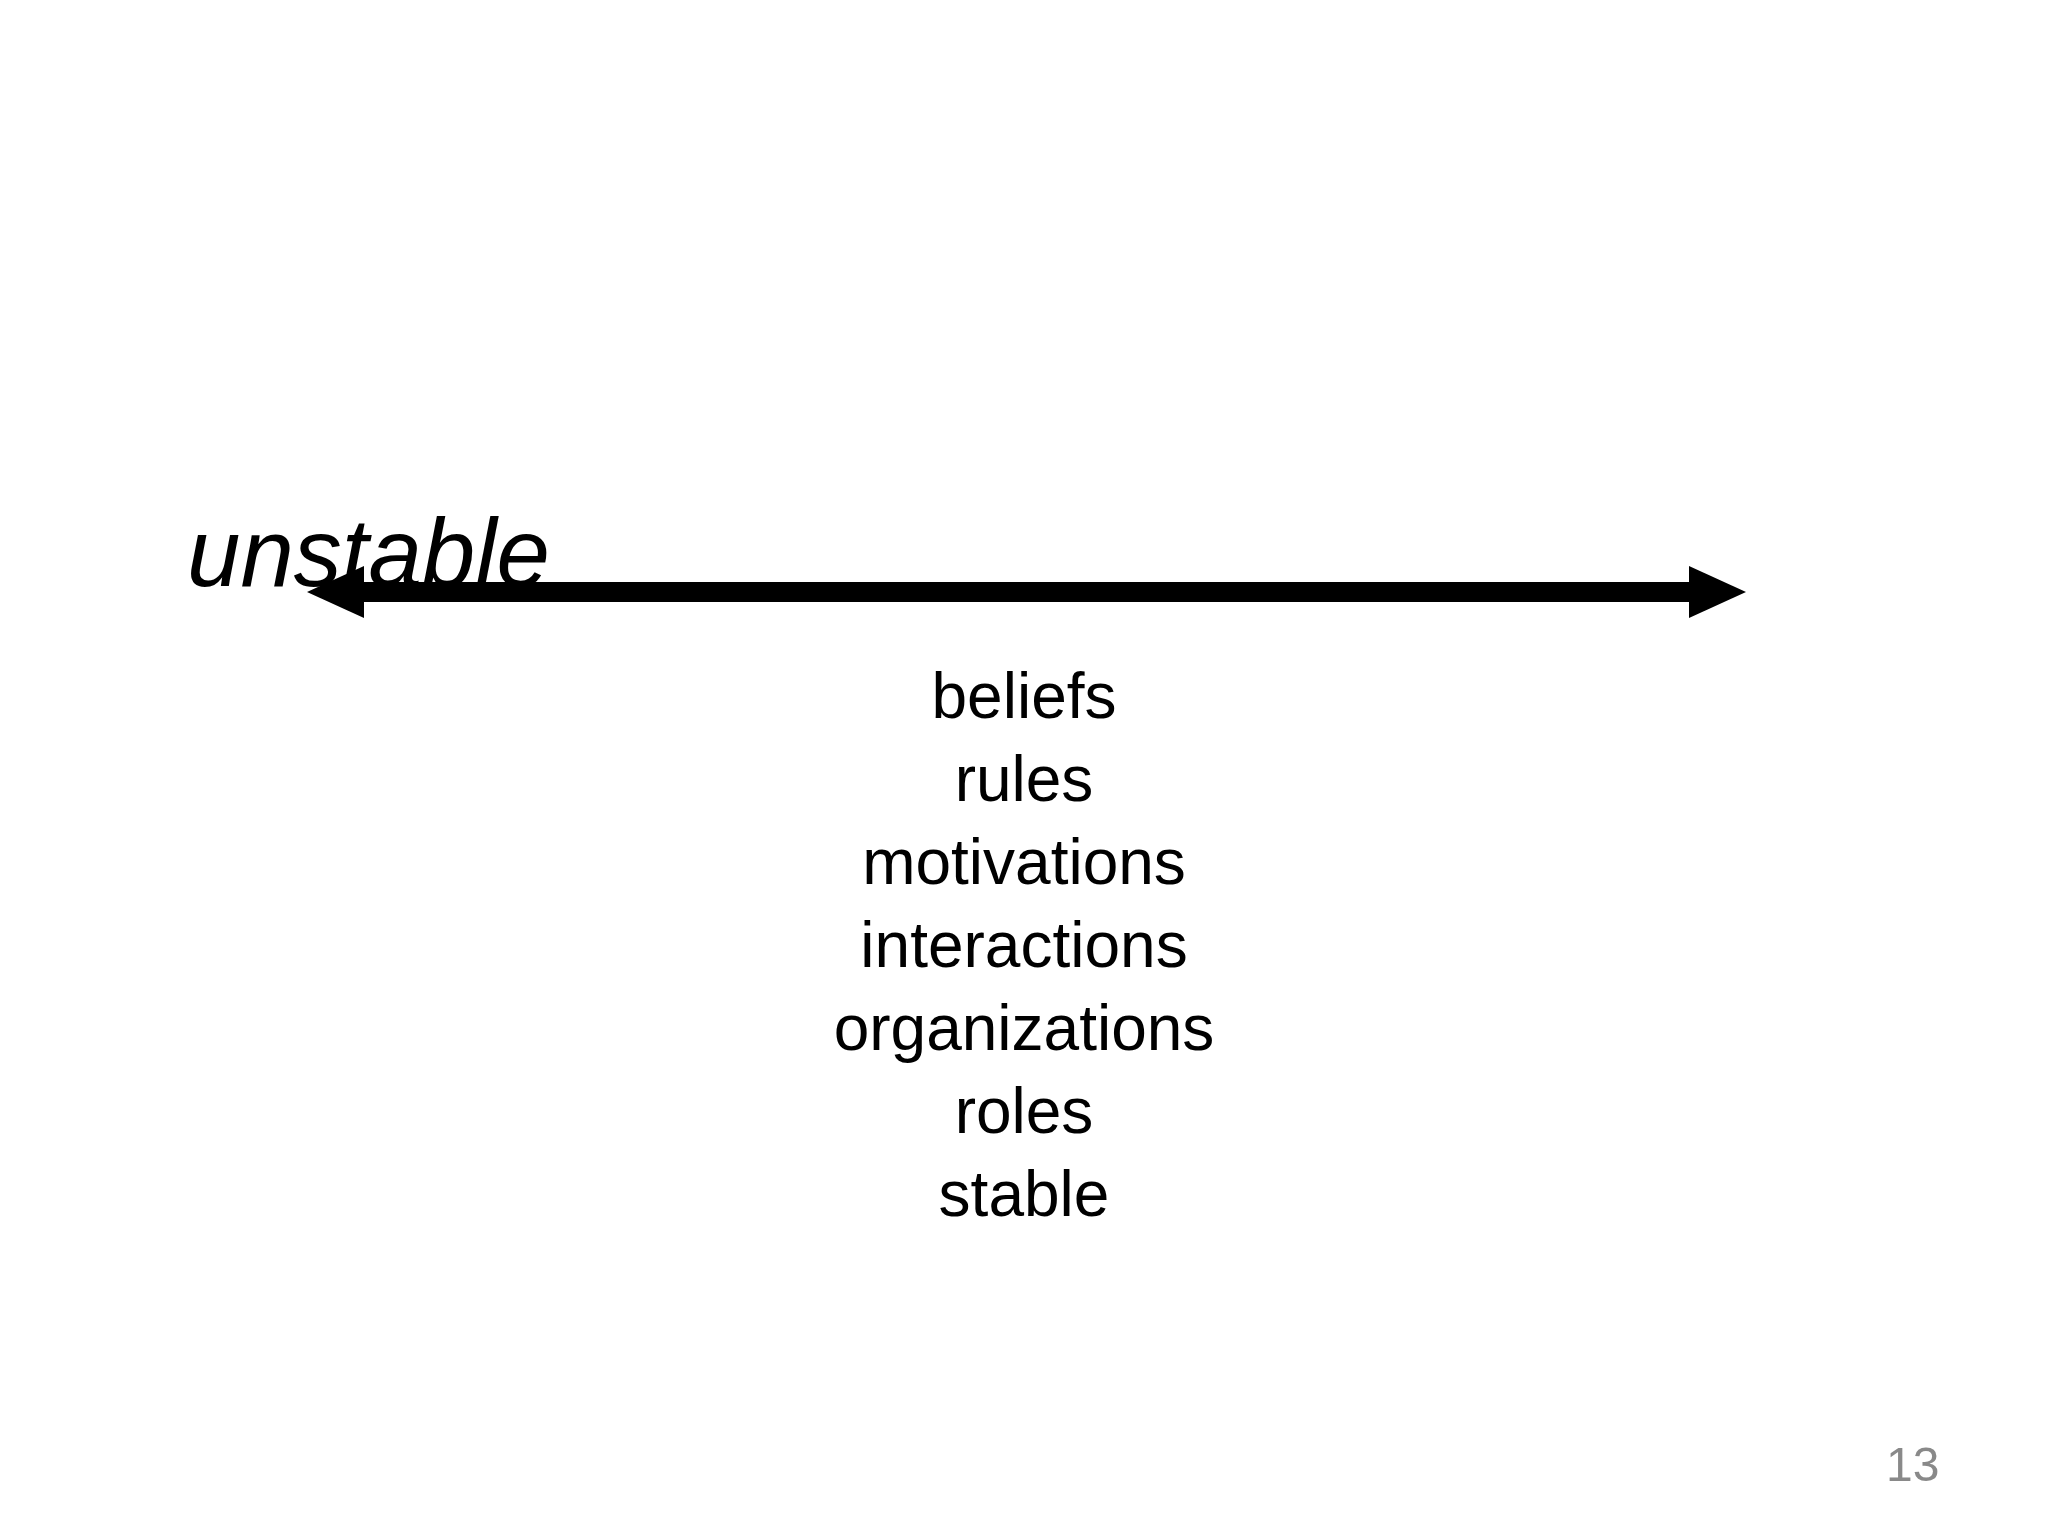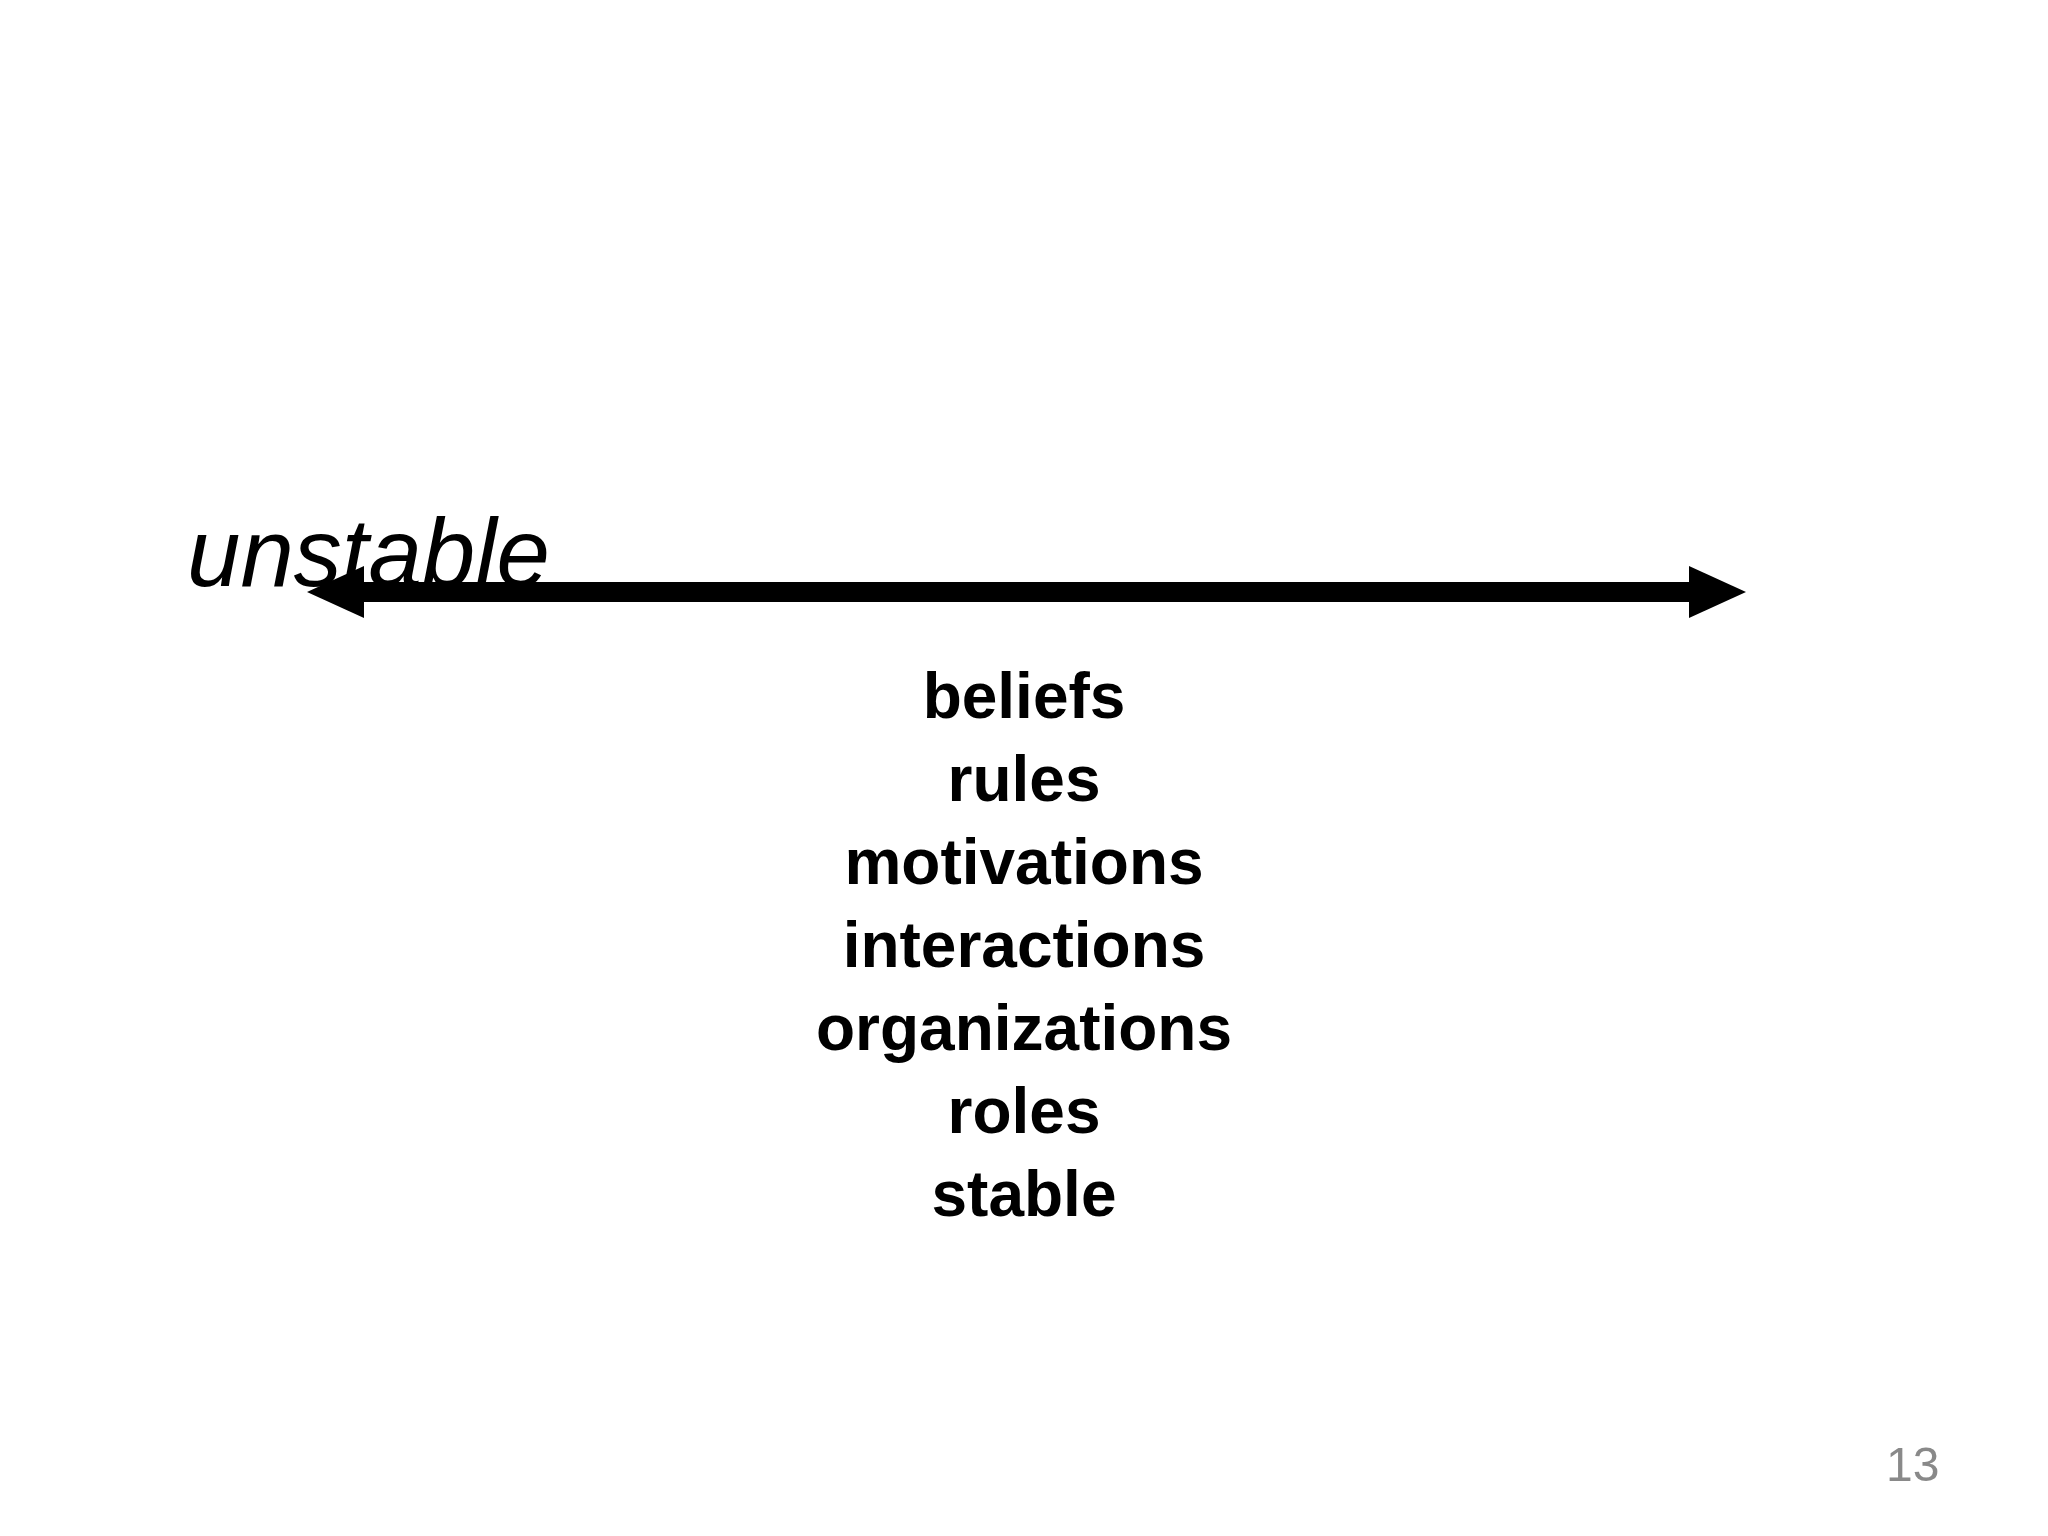--- a/index.html
+++ b/index.html
@@ -26,21 +26,20 @@
   .arrow-svg { position: absolute; left: 300px; top: 560px; }
   .word-list {
     position: absolute;
     left: 0;
     top: 655px;
     width: 2048px;
     text-align: center;
     font-size: 64px;
     line-height: 83px;
     color: #000000;
-    font-weight: bold;
   }
   .word-list .item { white-space: nowrap; }
   .page-number {
     position: absolute;
     left: 1886px;
     top: 1446px;
     font-size: 48px;
     line-height: 38px;
     color: #898989;
   }

